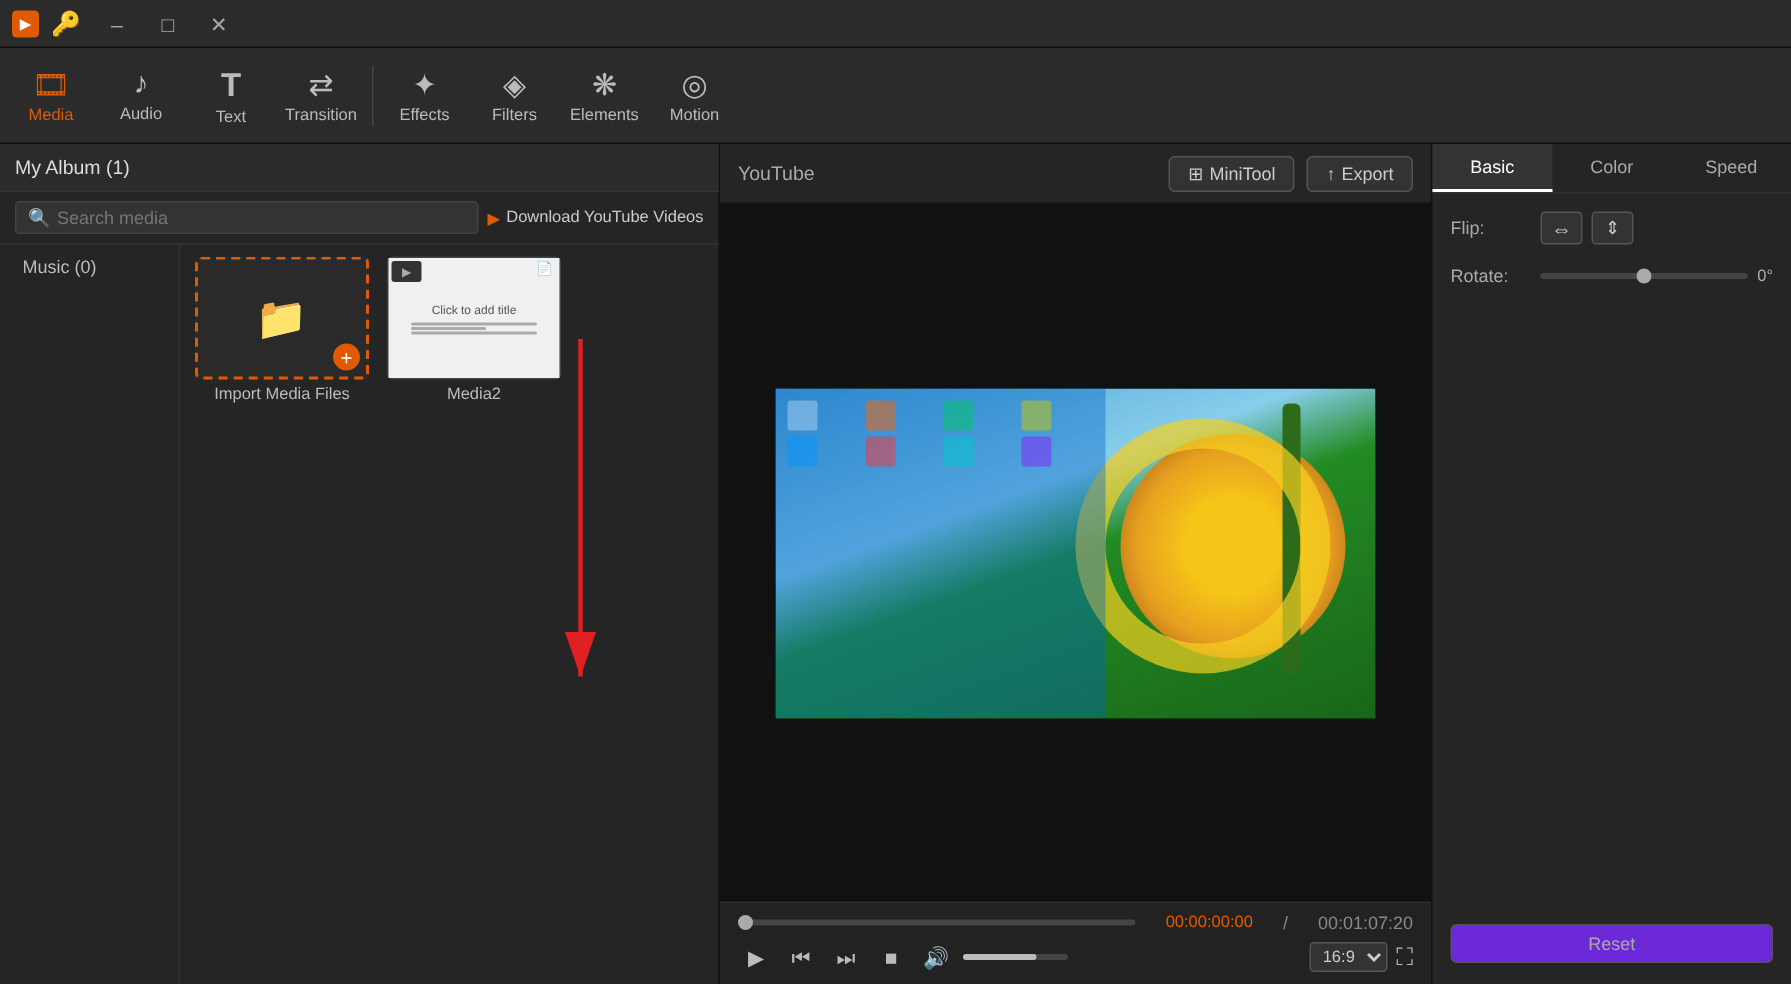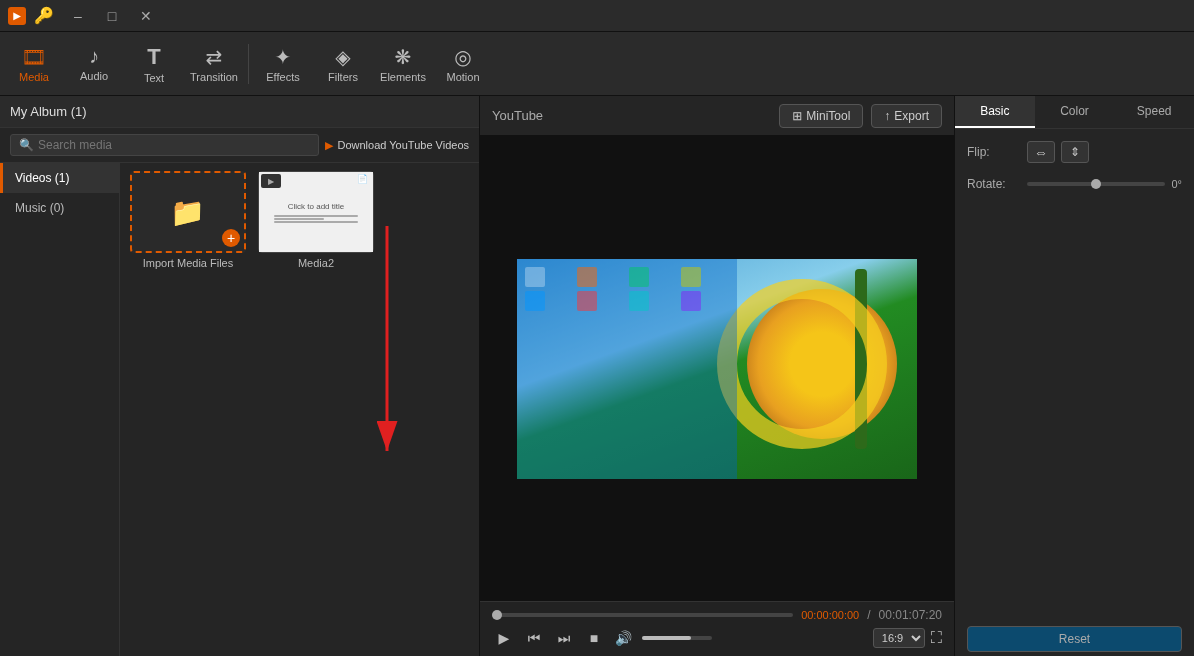--- a/index.html
+++ b/index.html
@@ -72,21 +72,21 @@
       display: flex; align-items: center; justify-content: center;
     }
     .media-label { font-size: 11px; color: #bbb; margin-top: 4px; text-align: center; }
 
     
     #player-section { flex: 1; display: flex; flex-direction: column; background: #1e1e1e; }
     #player-area { flex: 1; display: flex; align-items: center; justify-content: center; background: #111; position: relative; }
     #video-preview { width: 400px; height: 220px; background: #000; position: relative; overflow: hidden; }
 
     #player-controls { padding: 6px 12px; background: #222; border-top: 1px solid #333; }
-    .time-display { display: flex; align-items: center; gap: 8px; margin-bottom: 4px; }
+    .time-display { display: flex; align-items: center; gap: 20px; margin-bottom: 4px; }
     .progress-bar { flex: 1; height: 4px; background: #444; border-radius: 2px; position: relative; cursor: pointer; }
     .progress-fill { width: 0%; height: 100%; background: #e05a00; border-radius: 2px; }
     .progress-knob { width: 10px; height: 10px; background: #aaa; border-radius: 50%; position: absolute; left: 0; top: -3px; }
     .time-text { font-size: 11px; color: #e05a00; white-space: nowrap; }
     .time-total { color: #888; }
 
     .controls-row { display: flex; align-items: center; gap: 6px; }
     .ctrl-btn { width: 24px; height: 24px; display: flex; align-items: center; justify-content: center; cursor: pointer; color: #bbb; font-size: 14px; border-radius: 3px; }
     .volume-slider { width: 70px; height: 4px; background: #444; border-radius: 2px; position: relative; cursor: pointer; }
     .volume-fill { width: 70%; height: 100%; background: #bbb; border-radius: 2px; }
@@ -101,21 +101,21 @@
     .prop-tab { flex: 1; padding: 8px 4px; text-align: center; font-size: 12px; cursor: pointer; color: #aaa; border-bottom: 2px solid transparent; }
     .prop-tab.active { color: #fff; border-bottom: 2px solid #fff; background: #333; }
     .prop-body { padding: 12px; flex: 1; }
     .prop-row { display: flex; align-items: center; margin-bottom: 14px; }
     .prop-label { width: 60px; font-size: 12px; color: #aaa; }
     .prop-ctrl { flex: 1; display: flex; align-items: center; gap: 6px; }
     .flip-btn { width: 28px; height: 22px; background: #333; border: 1px solid #555; border-radius: 3px; display: flex; align-items: center; justify-content: center; cursor: pointer; color: #ccc; font-size: 14px; }
     .rotate-slider { flex: 1; height: 4px; background: #444; border-radius: 2px; position: relative; cursor: pointer; }
     .rotate-knob { width: 10px; height: 10px; background: #aaa; border-radius: 50%; position: absolute; left: 50%; top: -3px; transform: translateX(-50%); }
     .rotate-val { font-size: 11px; color: #aaa; }
-    .reset-btn { margin: 4px 12px; padding: 5px 0; background: #0c4a6e; border: 1px solid #555; border-radius: 4px; text-align: center; font-size: 12px; color: #aaa; cursor: pointer; }
+    .reset-btn { margin: 14px 12px; padding: 5px 0; background: #6d28d9; border: 1px solid #555; border-radius: 4px; text-align: center; font-size: 12px; color: #aaa; cursor: pointer; }
 
     
     #red-arrow { position: absolute; left: 378px; top: 230px; z-index: 100; pointer-events: none; }
 
     
     #sidebar-content { display: flex; flex: 1; overflow: hidden; }
 
     
     .media2-inner { width: 100%; height: 100%; background: #f0f0f0; display: flex; flex-direction: column; align-items: center; justify-content: center; font-size: 7px; color: #333; gap: 2px; padding: 4px; }
     .media2-lines { width: 80%; display: flex; flex-direction: column; gap: 1px; }
@@ -188,23 +188,20 @@
       </div>
       <div class="yt-btn">
         <span style="color:#e05a00;">▶</span>
         <span>Download YouTube Videos</span>
       </div>
     </div>
 
     <div id="sidebar-content">
 
       <div id="sidebar-nav">
-        <div class="nav-item active">
-          <span>Videos (1)</span>
-        </div>
         <div class="nav-item">
           <span>Music (0)</span>
         </div>
       </div>
 
       <div id="media-grid">
 
         <div class="media-item">
           <div class="media-thumb">
             <span class="folder-icon">📁</span>

